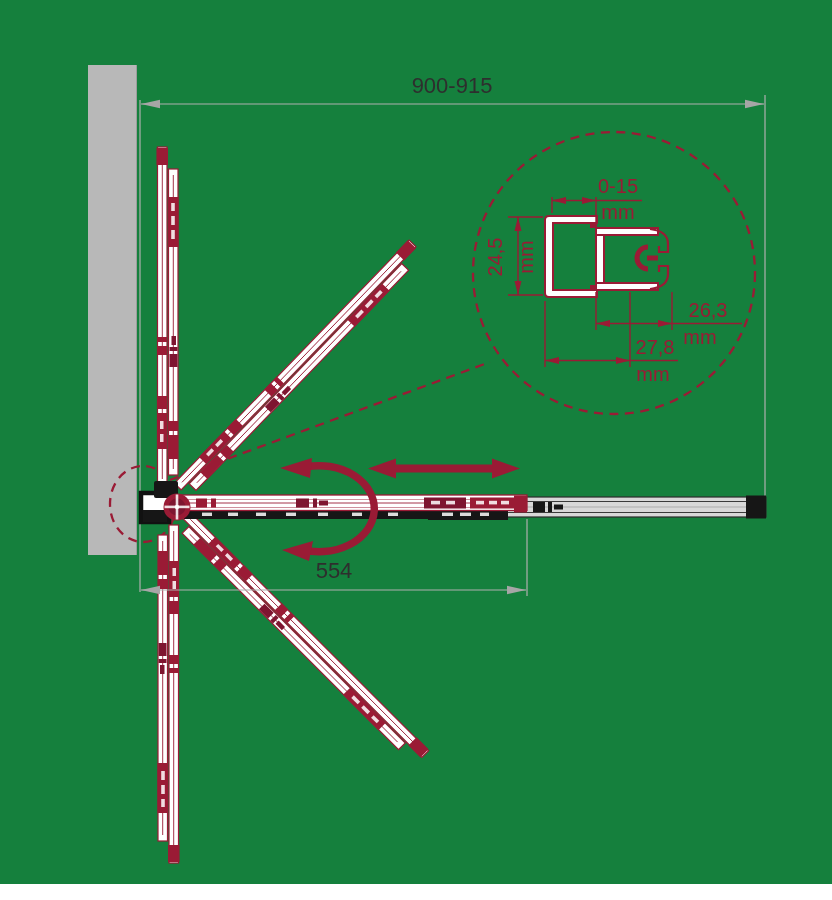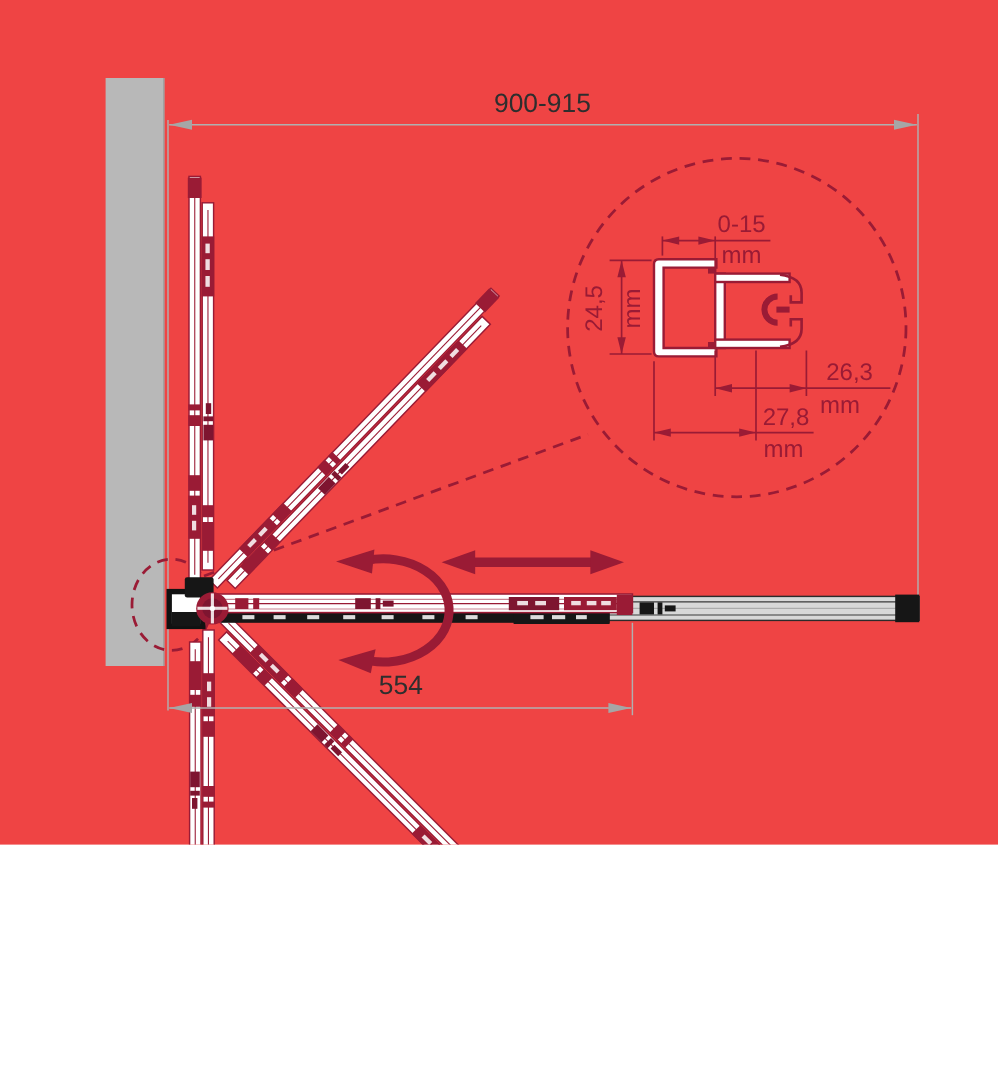--- a/index.html
+++ b/index.html
@@ -1,16 +1,16 @@
 <!DOCTYPE html>
 <html><head>
 <meta charset="utf-8">
 <style>
   html,body{margin:0;padding:0;background:#ffffff;}
-  .stage{position:relative;width:832px;height:704px;background:#ef4444;overflow:hidden;}
+  .stage{position:relative;width:832px;height:884px;background:#15803d;overflow:hidden;}
   svg text{font-family:"Liberation Sans", sans-serif;}
   .dimtxt{fill:#2e2e2e;font-size:22px;text-anchor:middle;}
   .martxt{fill:#9a1b35;font-size:20px;text-anchor:middle;}
   .dimln{stroke:#b0b0b0;stroke-width:1.2;fill:none;}
   .dimhd{fill:#a6a6a6;stroke:none;}
   .mln{stroke:#9a1b35;stroke-width:1.4;fill:none;}
   .mhd{fill:#9a1b35;stroke:none;}
   .dash{stroke:#9a1b35;stroke-width:2.3;fill:none;stroke-dasharray:9 6.5;}
   .pw{fill:#ffffff;stroke:#9a1b35;stroke-width:1.2;}
   .pw2{fill:#ffffff;stroke:#9a1b35;stroke-width:2;}

